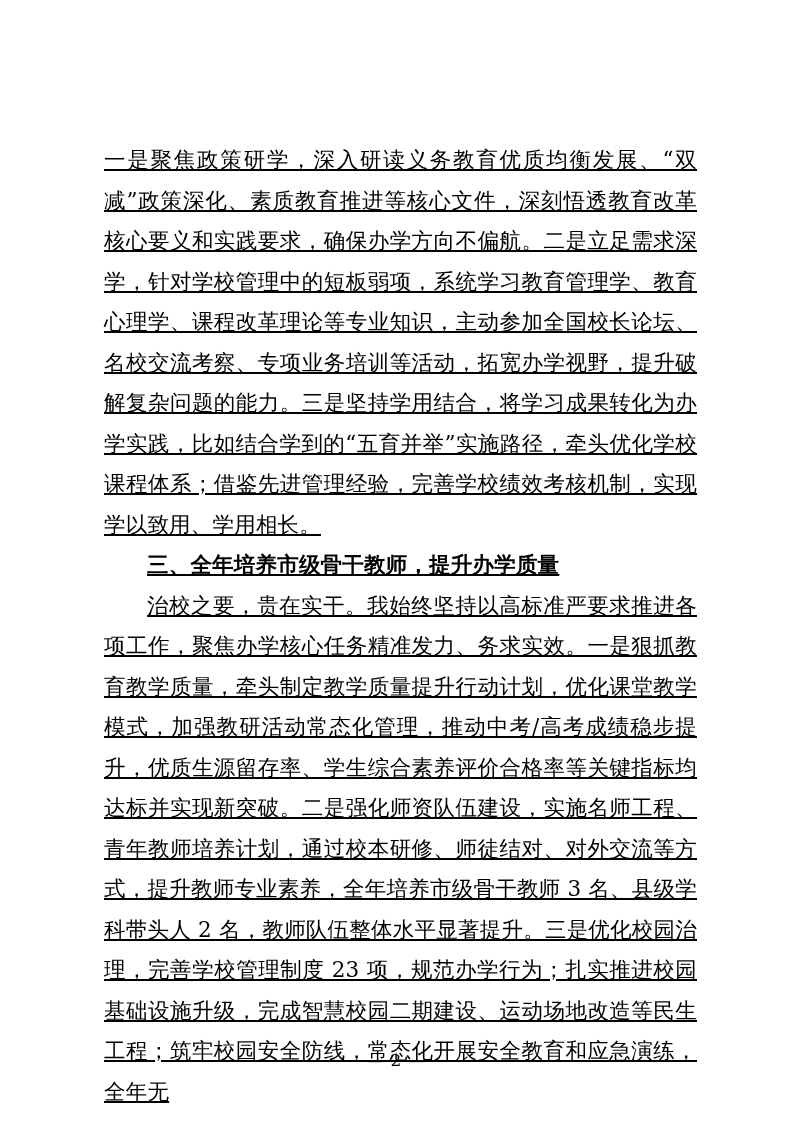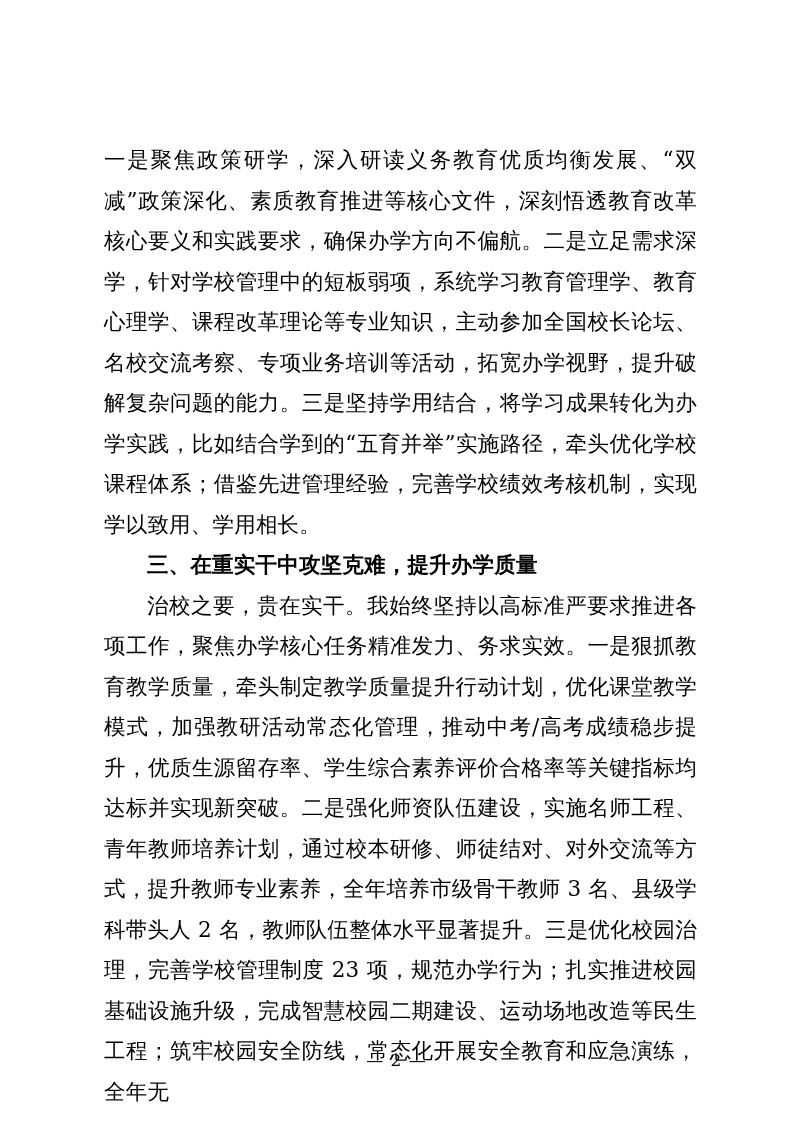--- a/index.html
+++ b/index.html
@@ -16,20 +16,21 @@
     overflow: hidden;
   }
   .page {
     position: absolute;
     left: 0;
     top: 0;
     width: 793px;
     height: 1122px;
     box-sizing: border-box;
     padding: 140px 96px 0 104px;
+    text-decoration: underline;
   }
   .doc-body {
     font-size: 21.5px;
     line-height: 40.5px;
     text-align: justify;
     text-justify: inter-ideograph;
     letter-spacing: 0.2px;
   }
   .para {
     margin: 0 0 0 0;
@@ -57,17 +58,17 @@
     color: #000;
     letter-spacing: 1px;
   }
 </style>
 </head>
 <body>
 
 <div class="page">
   <div class="doc-body">
     <p class="para no-indent">一是聚焦政策研学，深入研读义务教育优质均衡发展、“双减”政策深化、素质教育推进等核心文件，深刻悟透教育改革核心要义和实践要求，确保办学方向不偏航。二是立足需求深学，针对学校管理中的短板弱项，系统学习教育管理学、教育心理学、课程改革理论等专业知识，主动参加全国校长论坛、名校交流考察、专项业务培训等活动，拓宽办学视野，提升破解复杂问题的能力。三是坚持学用结合，将学习成果转化为办学实践，比如结合学到的“五育并举”实施路径，牵头优化学校课程体系；借鉴先进管理经验，完善学校绩效考核机制，实现学以致用、学用相长。</p>
-    <p class="heading">三、在重实干中攻坚克难，提升办学质量</p>
+    <p class="heading">三、全年培养市级骨干教师，提升办学质量</p>
     <p class="para">治校之要，贵在实干。我始终坚持以高标准严要求推进各项工作，聚焦办学核心任务精准发力、务求实效。一是狠抓教育教学质量，牵头制定教学质量提升行动计划，优化课堂教学模式，加强教研活动常态化管理，推动中考/高考成绩稳步提升，优质生源留存率、学生综合素养评价合格率等关键指标均达标并实现新突破。二是强化师资队伍建设，实施名师工程、青年教师培养计划，通过校本研修、师徒结对、对外交流等方式，提升教师专业素养，全年培养市级骨干教师 3 名、县级学科带头人 2 名，教师队伍整体水平显著提升。三是优化校园治理，完善学校管理制度 23 项，规范办学行为；扎实推进校园基础设施升级，完成智慧校园二期建设、运动场地改造等民生工程；筑牢校园安全防线，常态化开展安全教育和应急演练，全年无</p>
   </div>
   <div class="footer">— 2 —</div>
 </div>
 
 </body></html>

